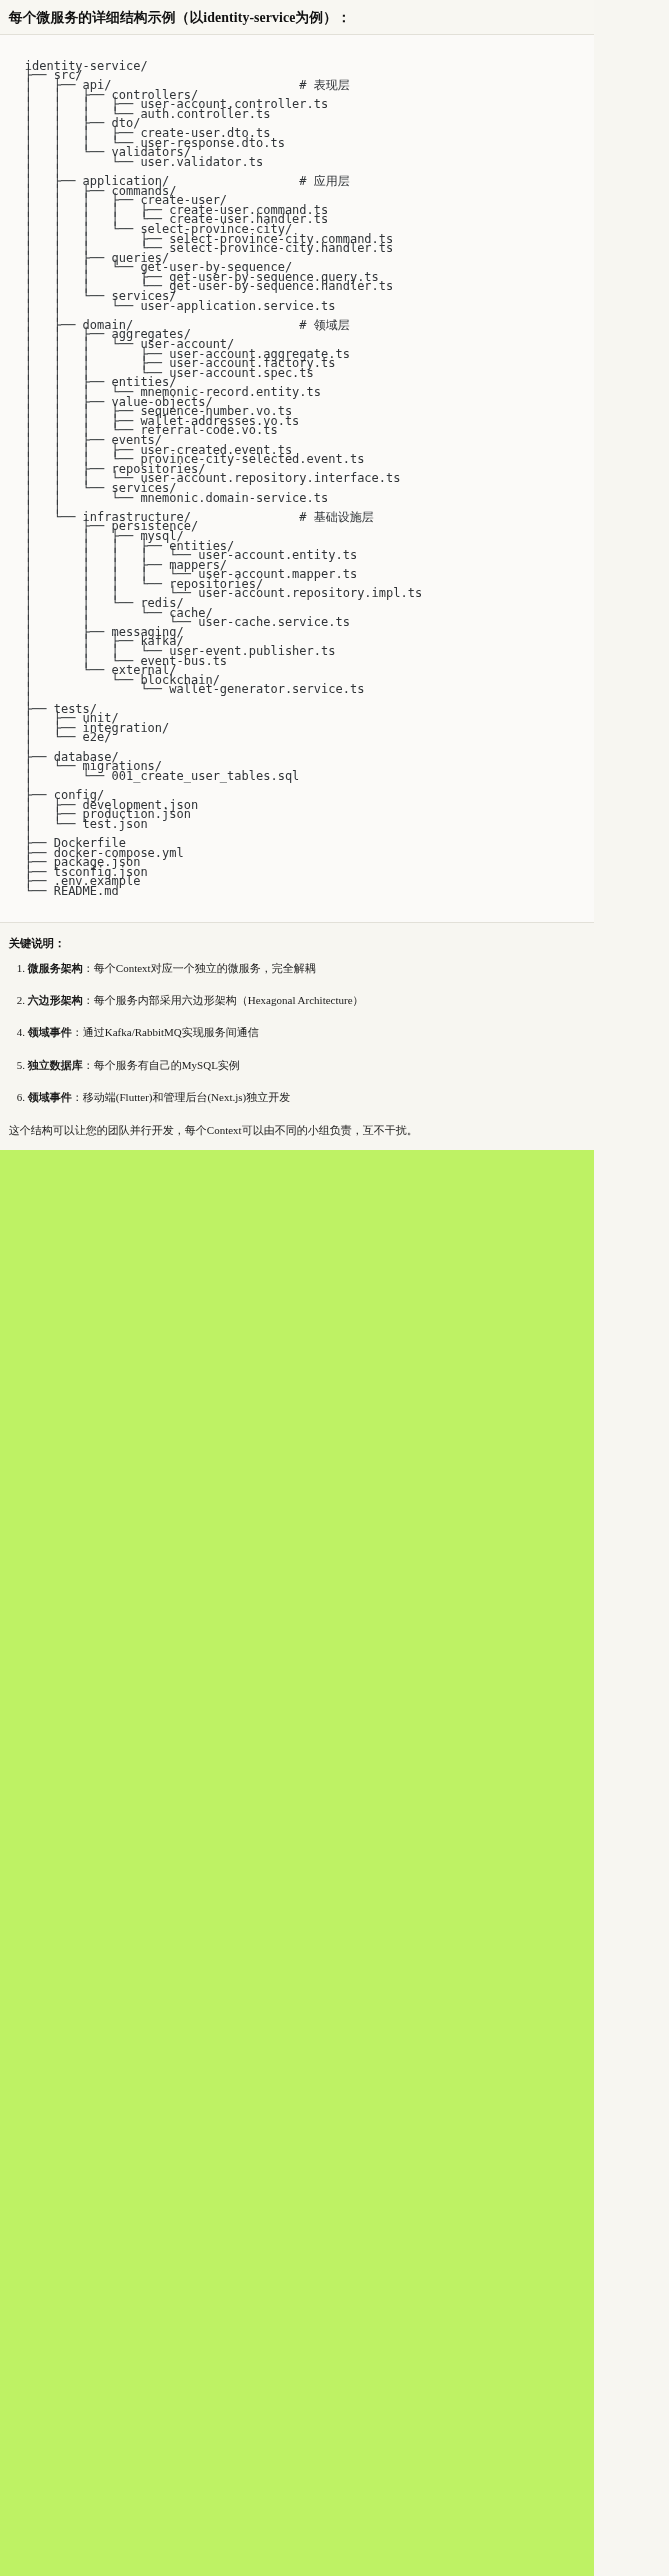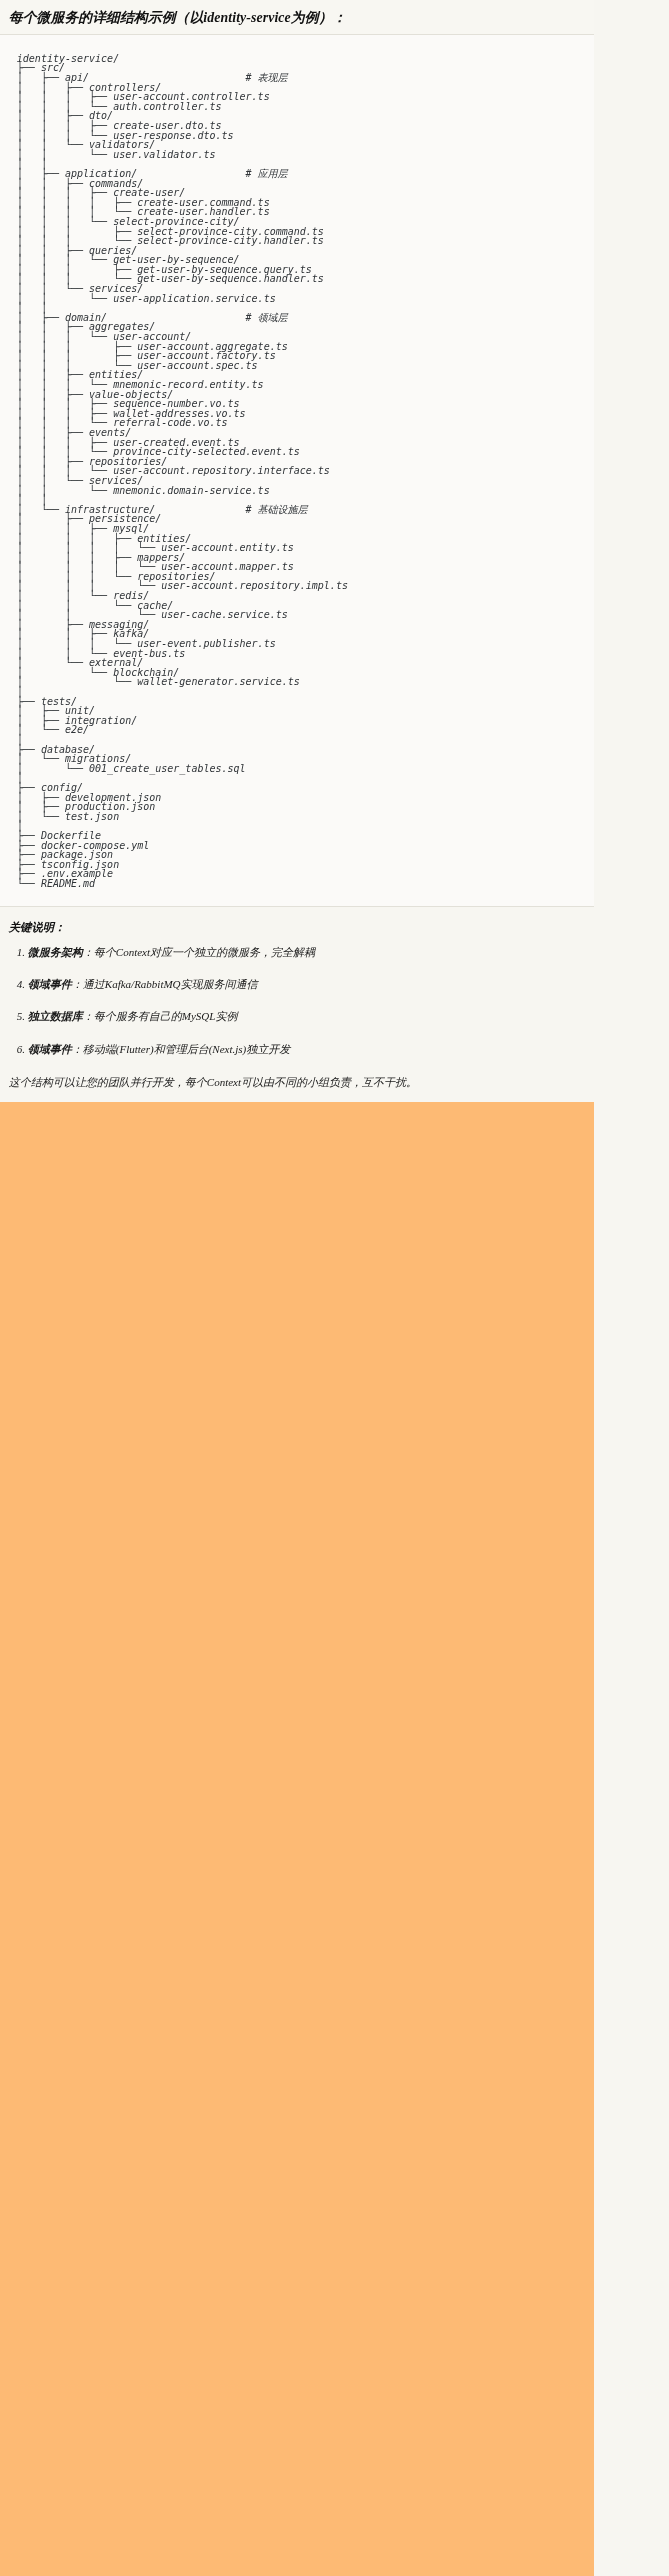--- a/index.html
+++ b/index.html
@@ -2,21 +2,21 @@
 <html style="font-size:10px"><head>
 <meta charset="utf-8">
 <style>
   html,body{margin:0;padding:0;}
   body{
     width:669px;
     background:#f7f6f1;
     font-family:"Liberation Serif", serif;
     color:#1a1a1a;
   }
-  .page{width:594px;min-height:2576px;box-sizing:border-box;background:#fdba74;font-style:italic;}
+  .page{width:594px;min-height:2576px;box-sizing:border-box;background:#bef264;}
 
   
   .title-bar{
     padding:8.8px 8.8px 7.5px 8.8px;
     background:#f8f7f2;
     border-bottom:0.6px solid #e2e0d8;
   }
   .title{
     font-family:"Liberation Serif", serif;
     font-weight:bold;
@@ -27,23 +27,23 @@
     margin:0;
   }
 
   
   .code-block{
     background:#fbfaf8;
     border-bottom:0.6px solid #e2e0d8;
     padding:11.3px 8.8px 10px 8.8px;
   }
   pre.tree{
-    margin:8px;
+    margin:16px;
     font-family:"DejaVu Sans Mono","Liberation Mono", monospace;
-    font-size:10px;
+    font-size:12px;
     line-height:9.6px;
     color:#2f3337;
     white-space:pre;
     letter-spacing:0px;
     tab-size:4;
   }
 
   
   .notes{
     padding:12.5px 8.8px 11.3px 8.8px;
@@ -175,20 +175,21 @@
 ├── package.json
 ├── tsconfig.json
 ├── .env.example
 └── README.md</pre>
   </div>
 
   <div class="notes">
     <h3>关键说明：</h3>
     <ol class="note-list">
         <li><span class="num">1. </span><b>微服务架构</b><span>：</span><span>每个Context对应一个独立的微服务，完全解耦</span></li>
+        <li><span class="num">2. </span><b>六边形架构</b><span>：</span><span>每个服务内部采用六边形架构（Hexagonal Architecture）</span></li>
         <li><span class="num">4. </span><b>领域事件</b><span>：</span><span>通过Kafka/RabbitMQ实现服务间通信</span></li>
         <li><span class="num">5. </span><b>独立数据库</b><span>：</span><span>每个服务有自己的MySQL实例</span></li>
         <li><span class="num">6. </span><b>领域事件</b><span>：</span><span>移动端(Flutter)和管理后台(Next.js)独立开发</span></li>
       </ol>
     <div class="closing">这个结构可以让您的团队并行开发，每个Context可以由不同的小组负责，互不干扰。</div>
   </div>
 
 </div>
 
 

